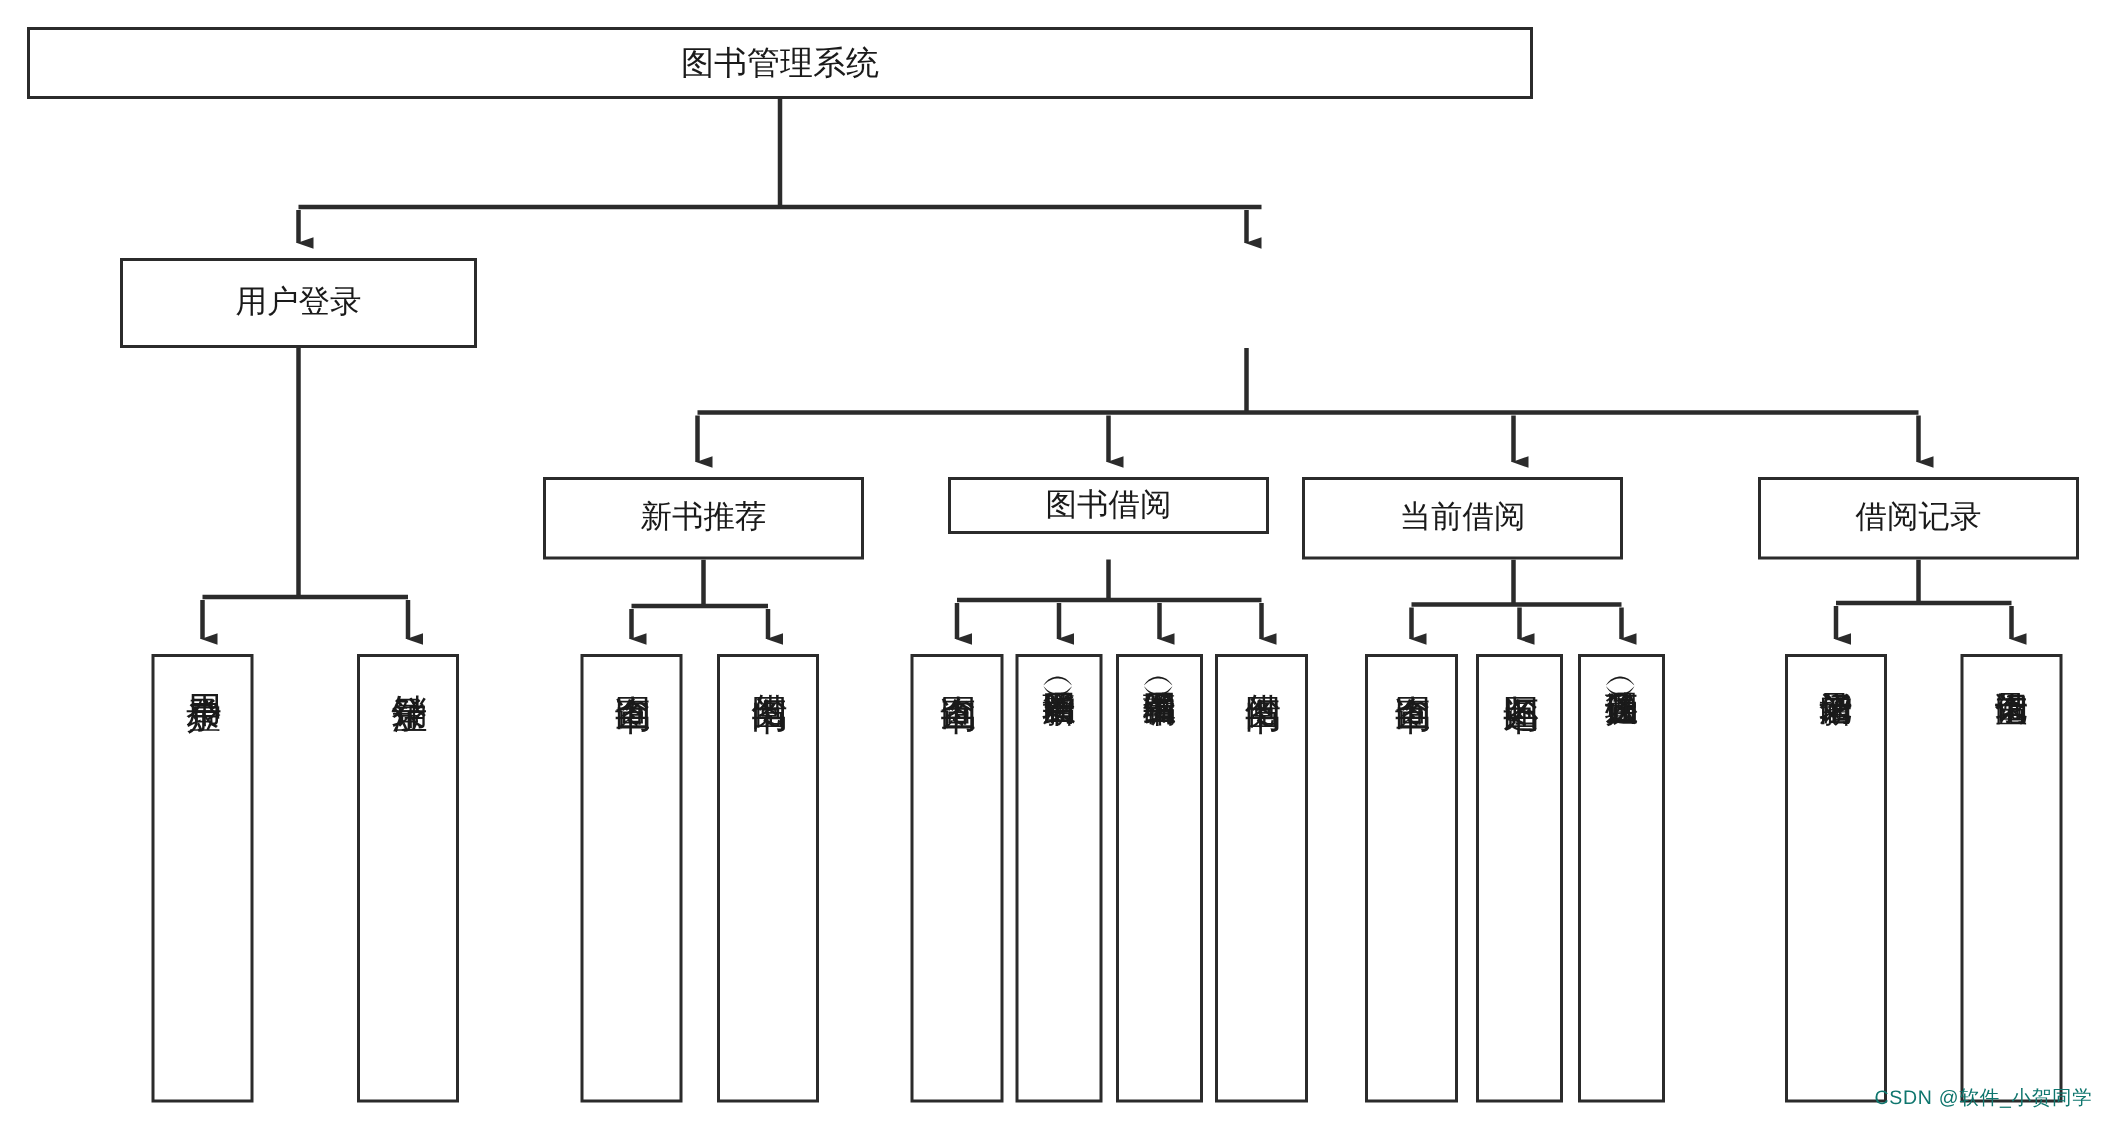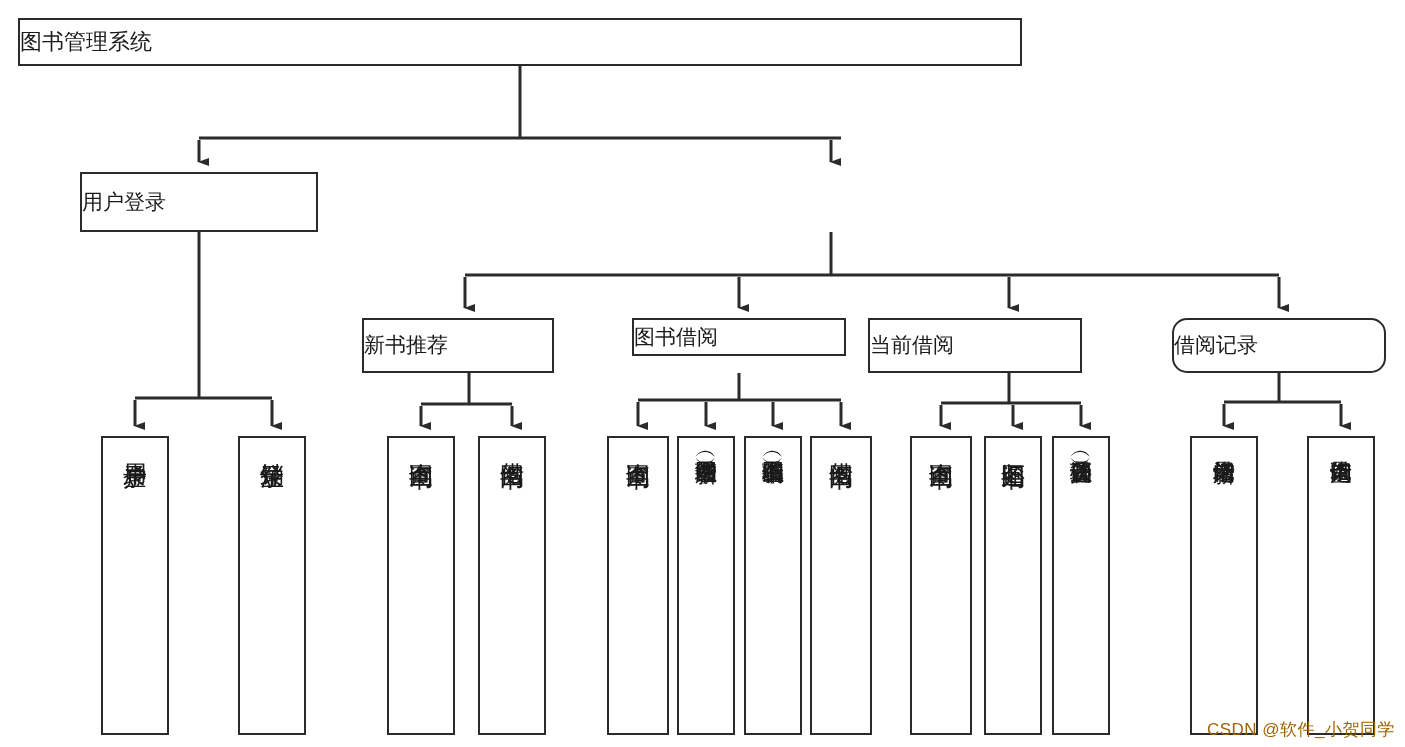--- a/index.html
+++ b/index.html
@@ -23,20 +23,21 @@
     height: 747px;
     pointer-events: none;
   }
   .node {
     position: absolute;
     box-sizing: border-box;
     background: #ffffff;
     border: 2px solid #2b2b2b;
     display: flex;
     align-items: center;
+    justify-content: center;
     color: #1a1a1a;
   }
   .node .label {
     display: block;
     text-align: center;
     line-height: 1.18;
     white-space: nowrap;
   }
   .node.horiz .label {
     font-size: 21px;
@@ -59,22 +60,22 @@
     white-space: nowrap;
   }
   .node.vert.tight .label {
     font-size: 22px;
     letter-spacing: 0px;
   }
   #watermark {
     position: absolute;
     right: 10px;
     bottom: 6px;
-    font-size: 17px;
-    color: #a16207;
+    font-size: 13px;
+    color: #0f766e;
     white-space: nowrap;
     letter-spacing: 0.5px;
   }
 </style>
 </head>
 <body>
 
 <div id="canvas">
 
   <svg id="wires" viewBox="0 0 1405 747" width="1405" height="747">
@@ -128,30 +129,30 @@
   </svg>
 
   <div class="node horiz root" style="left:18px; top:18px; width:1004px; height:48px;">
     <span class="label">图书管理系统</span>
   </div>
 
   <div class="node horiz" style="left:80px; top:172px; width:238px; height:60px;">
     <span class="label">用户登录</span>
   </div>
 
-  <div class="node horiz" style="left:362px; top:318px; width:192px; height:55px;">
+  <div class="node horiz" style="left:362px; top:318px; width:214px; height:55px;">
     <span class="label">新书推荐</span>
   </div>
   <div class="node horiz" style="left:632px; top:318px; width:214px; height:38px;">
     <span class="label">图书借阅</span>
   </div>
   <div class="node horiz" style="left:868px; top:318px; width:214px; height:55px;">
     <span class="label">当前借阅</span>
   </div>
-  <div class="node horiz" style="left:1172px; top:318px; width:214px; height:55px;border-radius:15px;">
+  <div class="node horiz" style="left:1172px; top:318px; width:214px; height:55px;">
     <span class="label">借阅记录</span>
   </div>
 
   <div class="node vert" style="left:101px; top:436px; width:68px; height:299px;">
     <span class="label">用户登录</span>
   </div>
   <div class="node vert" style="left:238px; top:436px; width:68px; height:299px;">
     <span class="label">注销登录</span>
   </div>
 

